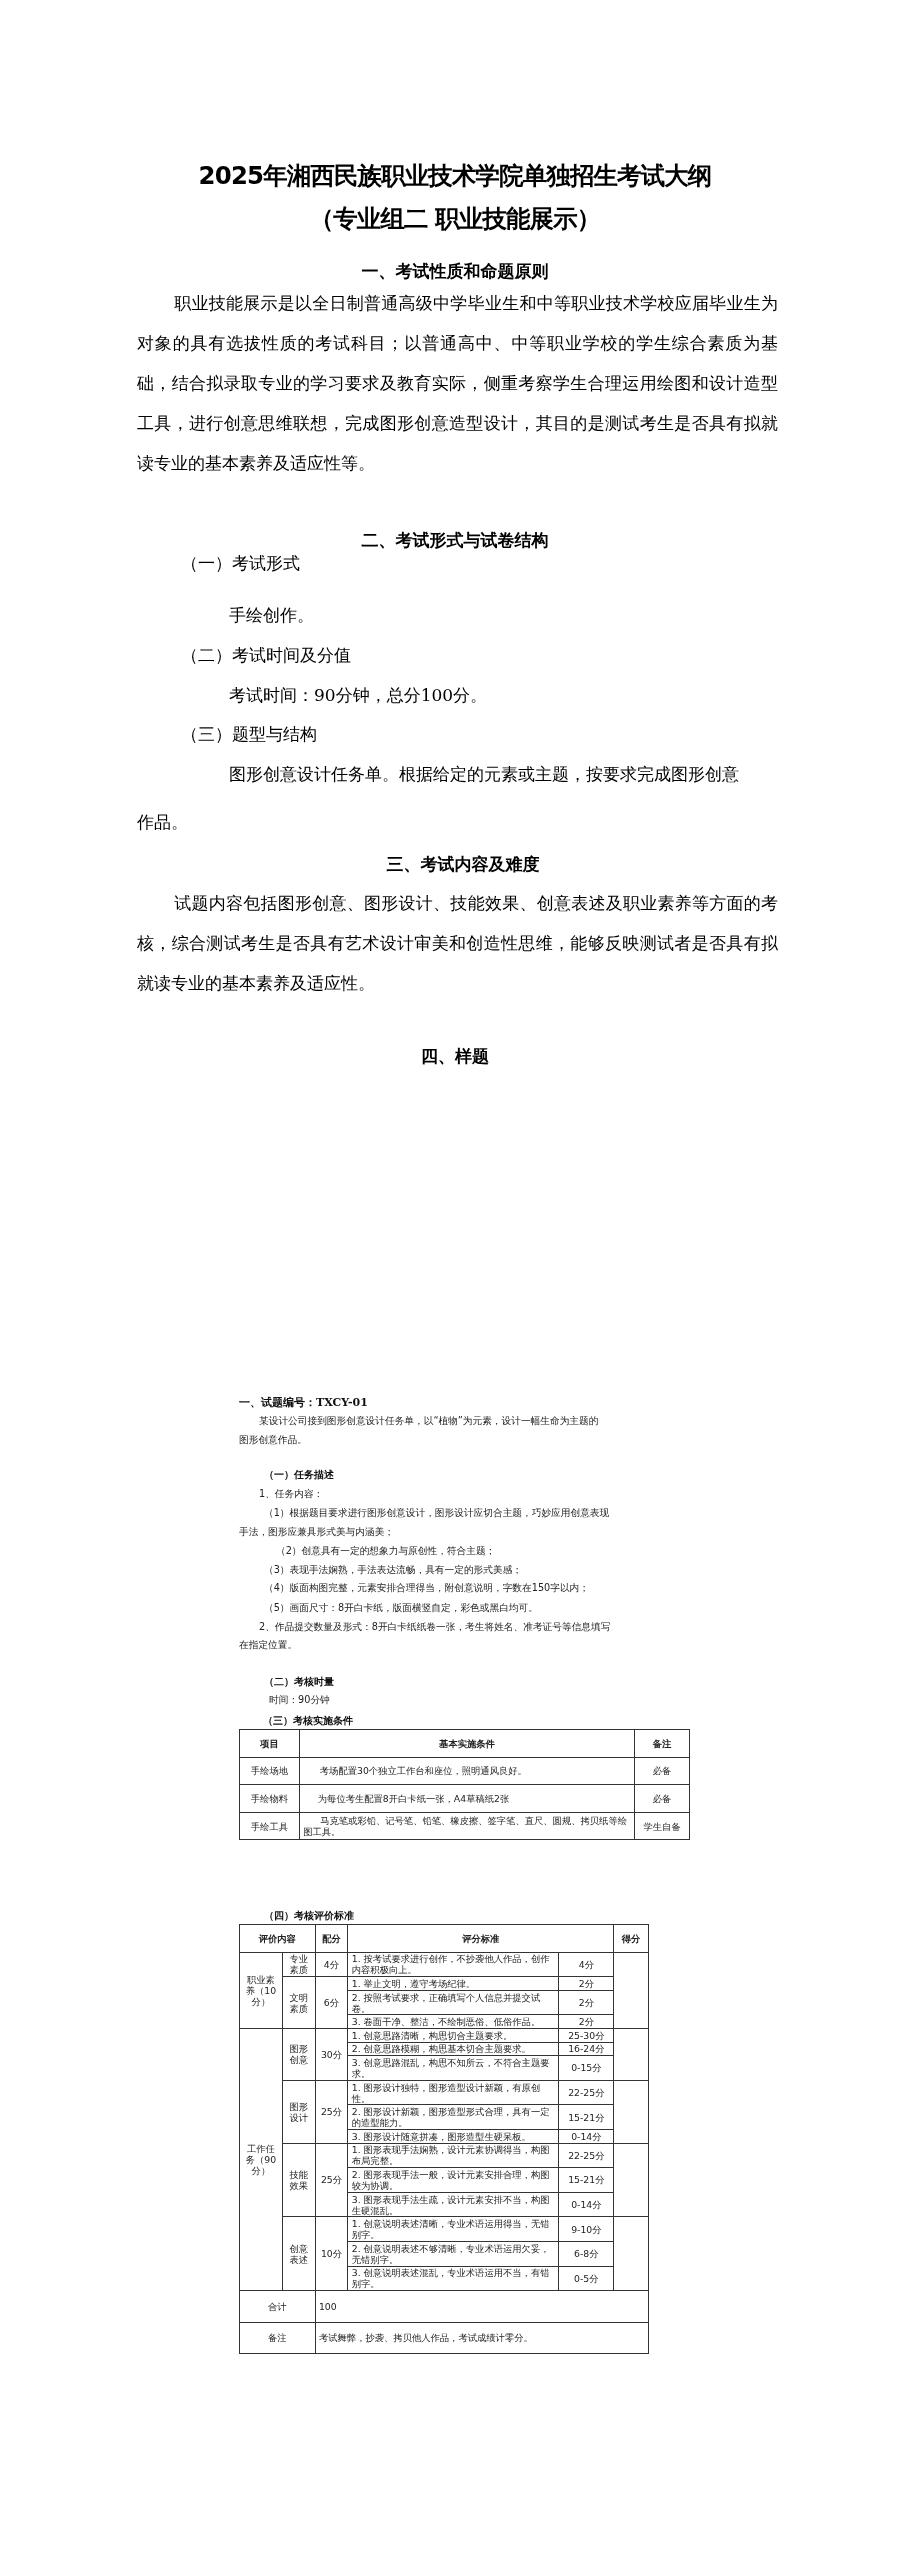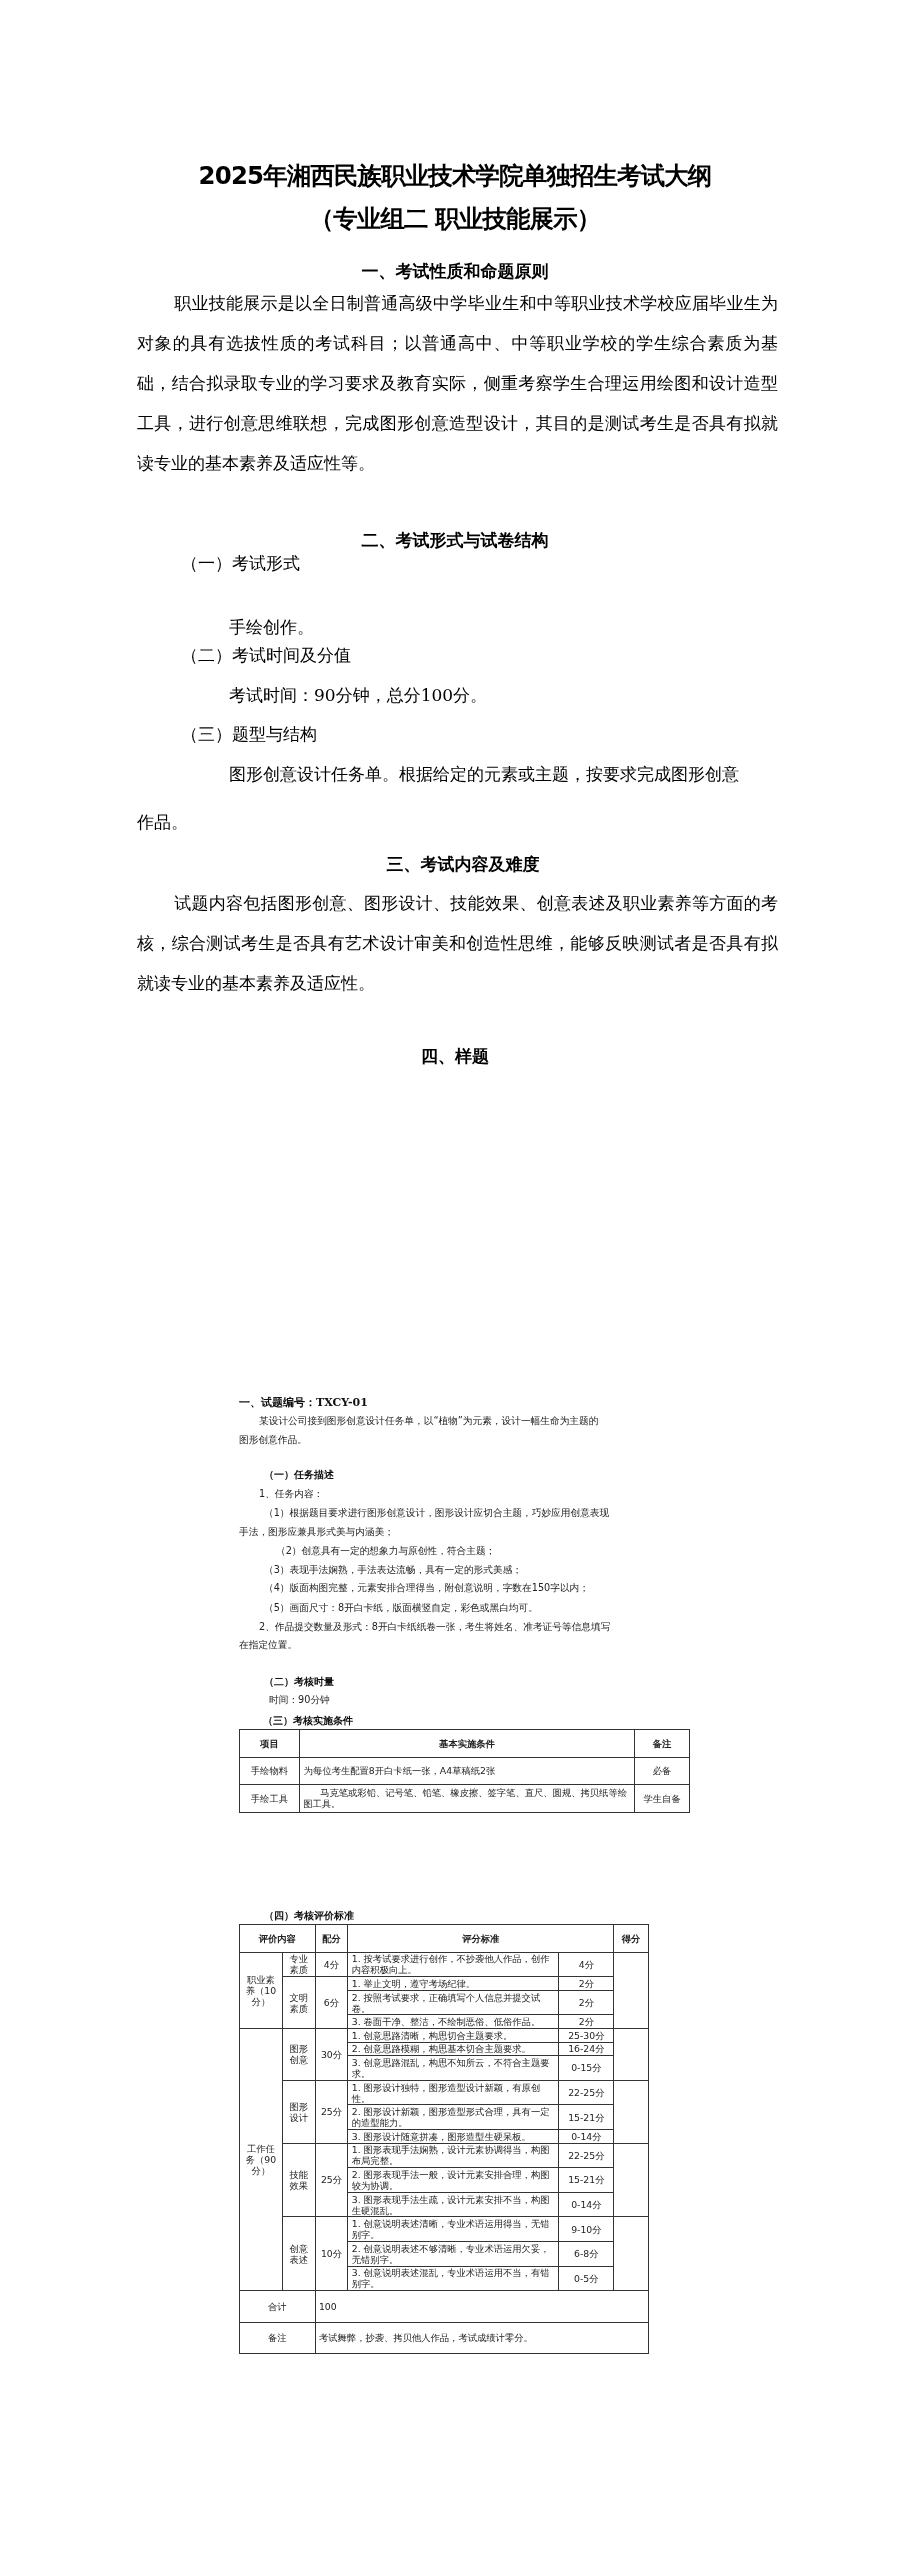--- a/index.html
+++ b/index.html
@@ -30,21 +30,21 @@
 <div class="page">
 
   <div class="title" style="top:160px;">2025年湘西民族职业技术学院单独招生考试大纲</div>
   <div class="title" style="top:203px;">（专业组二  职业技能展示）</div>
 
   <div class="h1" style="top:260px;">一、考试性质和命题原则</div>
   <div class="para" style="top:283px;"><span class="indent"></span><span>职业技能展示是以全日制普通高级中学毕业生和中等职业技术学校应届毕业生为对象的具有选拔性质的考试科目；以普通高中、中等职业学校的学生综合素质为基础，结合拟录取专业的学习要求及教育实际，侧重考察学生合理运用绘图和设计造型工具，进行创意思维联想，完成图形创意造型设计，其目的是测试考生是否具有拟就读专业的基本素养及适应性等。</span></div>
 
   <div class="h1" style="top:529px;">二、考试形式与试卷结构</div>
   <div class="line" style="left:181px; top:552px;">（一）考试形式</div>
-  <div class="line" style="left:229px; top:604px;margin-top:12px;">手绘创作。</div>
+  <div class="line" style="left:229px; top:604px;">手绘创作。</div>
   <div class="line" style="left:181px; top:644px;">（二）考试时间及分值</div>
   <div class="line" style="left:229px; top:684px;">考试时间：90分钟，总分100分。</div>
   <div class="line" style="left:181px; top:723px;">（三）题型与结构</div>
   <div class="line" style="left:229px; top:763px;">图形创意设计任务单。根据给定的元素或主题，按要求完成图形创意</div>
   <div class="line" style="left:137px; top:811px;">作品。</div>
 
   <div class="h1" style="top:853px;margin-left:8px;">三、考试内容及难度</div>
   <div class="para" style="top:883px;"><span class="indent"></span><span>试题内容包括图形创意、图形设计、技能效果、创意表述及职业素养等方面的考核，综合测试考生是否具有艺术设计审美和创造性思维，能够反映测试者是否具有拟就读专业的基本素养及适应性。</span></div>
 
   <div class="h1" style="top:1045px;">四、样题</div>
@@ -70,22 +70,27 @@
     <div class="row bold" style="left:24px; top:319px; font-size:10px;">（三）考核实施条件</div>
 
     <table class="cond" style="left:0; top:334px; width:451px;">
       <tbody>
           <tr>
         <th style="width:52px;">项目</th>
         <th>基本实施条件</th>
         <th style="width:47px;">备注</th>
       </tr>
       <tr>
+        <td class="c">手绘场地</td>
+        <td class="l" style="padding-left:20px;">考场配置30个独立工作台和座位，照明通风良好。</td>
+        <td class="c">必备</td>
+      </tr>
+      <tr>
         <td class="c">手绘物料</td>
-        <td class="l" style="padding-left:4px;">为每位考生配置8开白卡纸一张，A4草稿纸2张</td>
+        <td class="l" style="padding-left:18px;">为每位考生配置8开白卡纸一张，A4草稿纸2张</td>
         <td class="c">必备</td>
       </tr>
       <tr>
         <td class="c">手绘工具</td>
         <td class="l" style="text-indent:17px;">马克笔或彩铅、记号笔、铅笔、橡皮擦、签字笔、直尺、圆规、拷贝纸等绘图工具。</td>
         <td class="c">学生自备</td>
       </tr>
     </tbody>
       </table>
 

